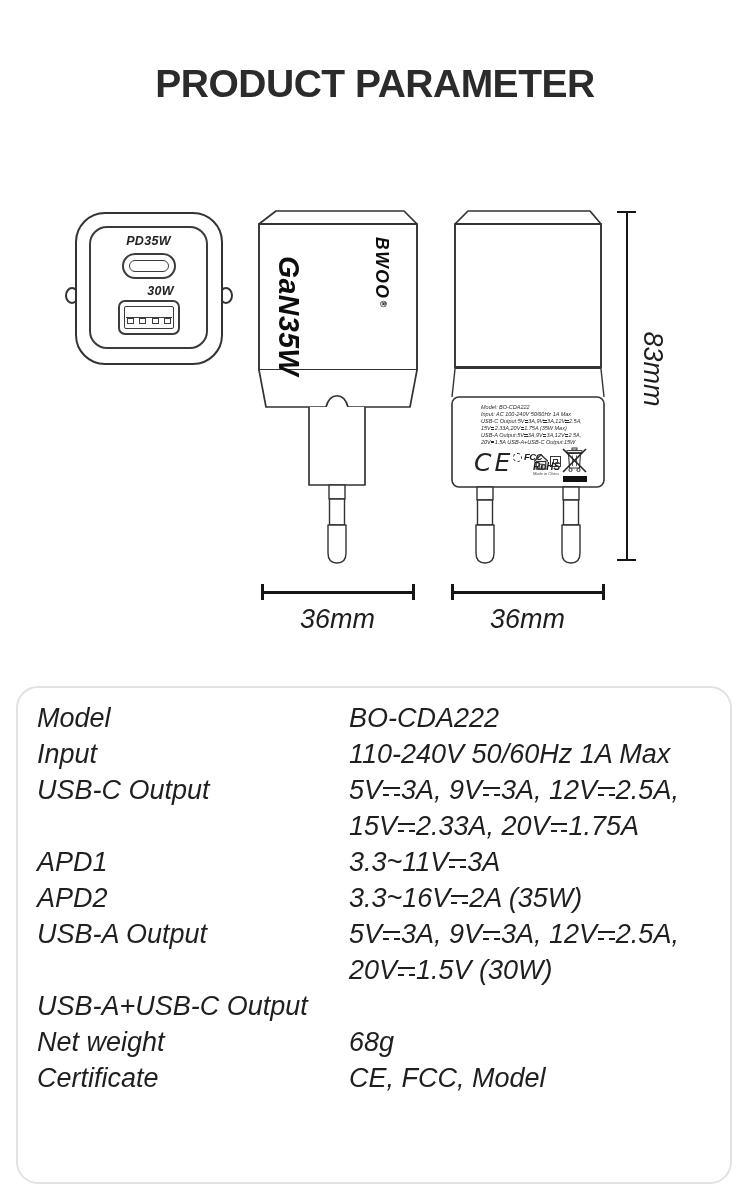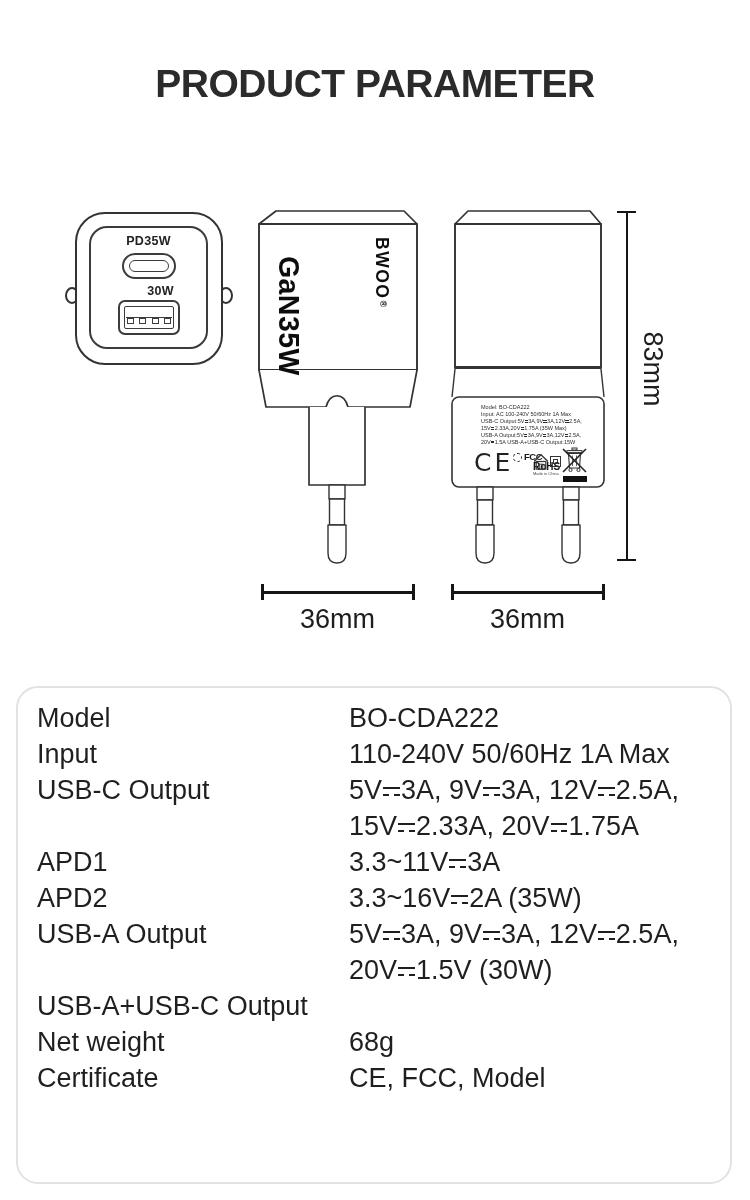--- a/index.html
+++ b/index.html
@@ -72,40 +72,41 @@
   .h-dim-cap { top:584px; height:16px; border-left:3px solid #151515; }
   .dim-label-h { top:604px; width:153px; text-align:center; font-size:27px; color:#1d1d1d; }
   .dim-label-v { left:611px; top:354px; width:84px; height:30px; text-align:center;
     transform:rotate(90deg); font-size:27px; color:#1d1d1d; }
 
   
   .spec-card {
     left:16px; top:686px; width:716px; height:498px;
     border:2px solid #e2e2e2; border-radius:22px; background:#fff;
     padding:12px 20px 14px 19px;
+    font-style:italic;
   }
   .spec-row { display:flex; align-items:flex-start; }
   .spec-label { width:312px; flex-shrink:0; font-size:27px; line-height:36px; color:#1f1f1f; }
   .spec-value { font-size:27px; line-height:36px; color:#1f1f1f; white-space:pre-line; }
 
   
   .dc { display:inline-block; position:relative; width:0.62em; height:0.45em; margin:0 0.04em; }
   .dc::before { content:''; position:absolute; left:0; right:0; top:0.02em; border-top:0.085em solid currentColor; }
   .dc::after  { content:''; position:absolute; left:0; right:0; top:0.26em; border-top:0.085em dashed currentColor; }
 
   svg { display:block; }
 </style>
 </head>
 <body>
 
 <div class="page">
 
   <h1 class="abs page-title">PRODUCT PARAMETER</h1>
 
-  <div class="abs" style="left:0;top:190px;width:660px;height:460px;">
+  <div class="abs" style="left:0;top:190px;width:660px;height:460px;font-style:italic;">
 
     <div>
       <div class="abs ear" style="left:65px;top:97px;"></div>
       <div class="abs ear" style="left:219px;top:97px;"></div>
       <div class="abs front-outer" style="top:22px;">
         <div class="front-inner">
           <div class="port-label" style="top:6px;">PD35W</div>
           <div class="usbc-outer">
             <div class="usbc-inner"></div>
           </div>

